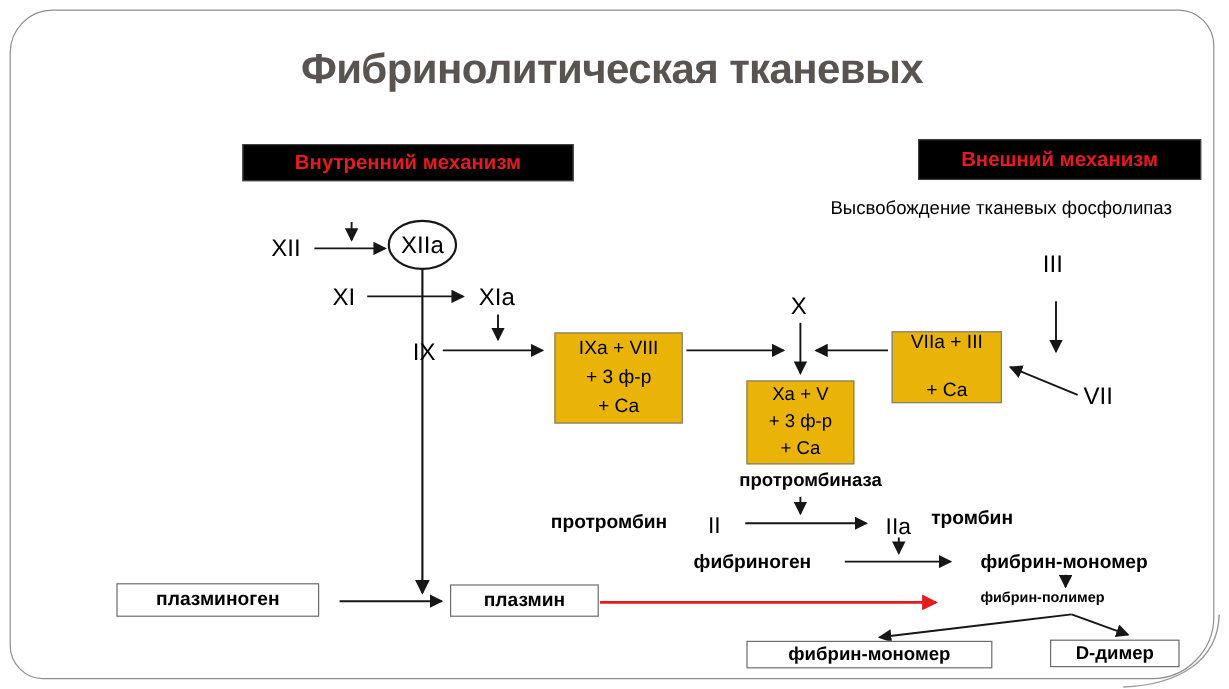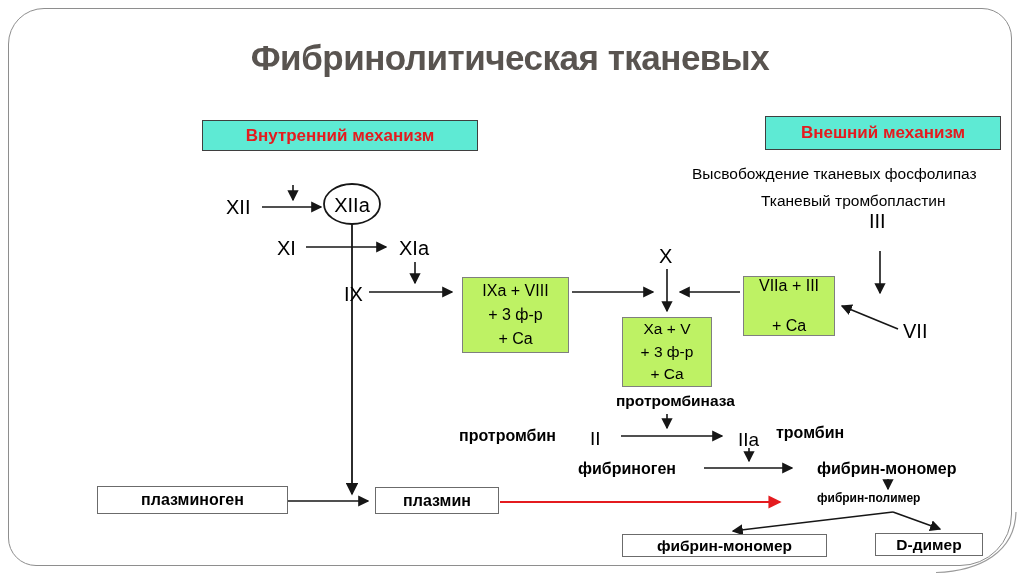--- a/index.html
+++ b/index.html
@@ -16,26 +16,26 @@
   .title{
     position:absolute;left:8px;top:38px;width:1004px;text-align:center;
     font-size:35px;font-weight:bold;color:#595450;letter-spacing:-0.5px;
   }
   .lbl{position:absolute;white-space:nowrap;line-height:1.12;}
   .fct{font-size:20px;}
   .fct2{font-size:19px;}
   .ann{font-size:15.5px;}
   .b{font-weight:bold;}
   .mech{
-    position:absolute;background:#5eead4;border:1.6px solid #3f3f3f;
+    position:absolute;background:#000000;border:1.6px solid #3f3f3f;
     color:#e41b1f;font-weight:bold;font-size:17px;
     display:flex;align-items:center;justify-content:center;box-sizing:border-box;
   }
   .cplx{
-    position:absolute;background:#bef264;border:1.8px solid #7f7f7f;
+    position:absolute;background:#eab308;border:1.8px solid #7f7f7f;
     display:flex;flex-direction:column;align-items:center;justify-content:center;
     font-size:16px;box-sizing:border-box;text-align:center;
   }
   .cplx div{line-height:24px;}
   .cplx.small{font-size:15.5px;}
   .cplx.small div{line-height:22.5px;}
   .wbox{
     position:absolute;background:#ffffff;border:1.6px solid #6b6b6b;
     display:flex;align-items:center;justify-content:center;
     font-weight:bold;font-size:15.5px;box-sizing:border-box;
@@ -88,21 +88,20 @@
   <div class="title">Фибринолитическая тканевых</div>
 
   <div class="mech" style="left:202px;top:120px;width:276px;height:31px;">
     <span>Внутренний механизм</span>
   </div>
   <div class="mech" style="left:765px;top:116px;width:236px;height:34px;">
     <span>Внешний механизм</span>
   </div>
 
   <div class="lbl ann" style="left:692px;top:165px;">Высвобождение тканевых фосфолипаз</div>
-  <div class="lbl ann" style="left:761px;top:192px;">Тканевый тромбопластин</div>
   <div class="lbl ann b" style="left:616px;top:392px;">протромбиназа</div>
   <div class="lbl b" style="left:459px;top:427px;font-size:16px;">протромбин</div>
   <div class="lbl b" style="left:776px;top:424px;font-size:16px;">тромбин</div>
   <div class="lbl b" style="left:578px;top:460px;font-size:16px;">фибриноген</div>
   <div class="lbl b" style="left:817px;top:460px;font-size:16px;">фибрин-мономер</div>
   <div class="lbl b" style="left:817px;top:492px;font-size:12px;">фибрин-полимер</div>
 
   <div class="lbl fct" style="left:226px;top:196px;">XII</div>
   <div class="lbl fct" style="left:326px;top:194px;width:52px;text-align:center;">XIIa</div>
   <div class="lbl fct" style="left:277px;top:237px;">XI</div>
@@ -122,21 +121,21 @@
   <div class="cplx small" style="left:622px;top:317px;width:90px;height:70px;">
     <div>Xa + V</div>
     <div>+ 3 ф-р</div>
     <div>+ Ca</div>
   </div>
   <div class="cplx" style="left:743px;top:276px;width:92px;height:60px;gap:16px;">
     <div>VIIa + III</div>
     <div>+ Ca</div>
   </div>
 
-  <div class="wbox" style="left:97px;top:486px;width:191px;height:28px;font-size:16px;">
+  <div class="wbox" style="left:97px;top:486px;width:169px;height:28px;font-size:16px;">
     <span>плазминоген</span>
   </div>
   <div class="wbox" style="left:375px;top:487px;width:124px;height:27px;font-size:16px;">
     <span>плазмин</span>
   </div>
   <div class="wbox" style="left:622px;top:534px;width:205px;height:23px;">
     <span>фибрин-мономер</span>
   </div>
   <div class="wbox" style="left:875px;top:533px;width:108px;height:23px;">
     <span>D-димер</span>

